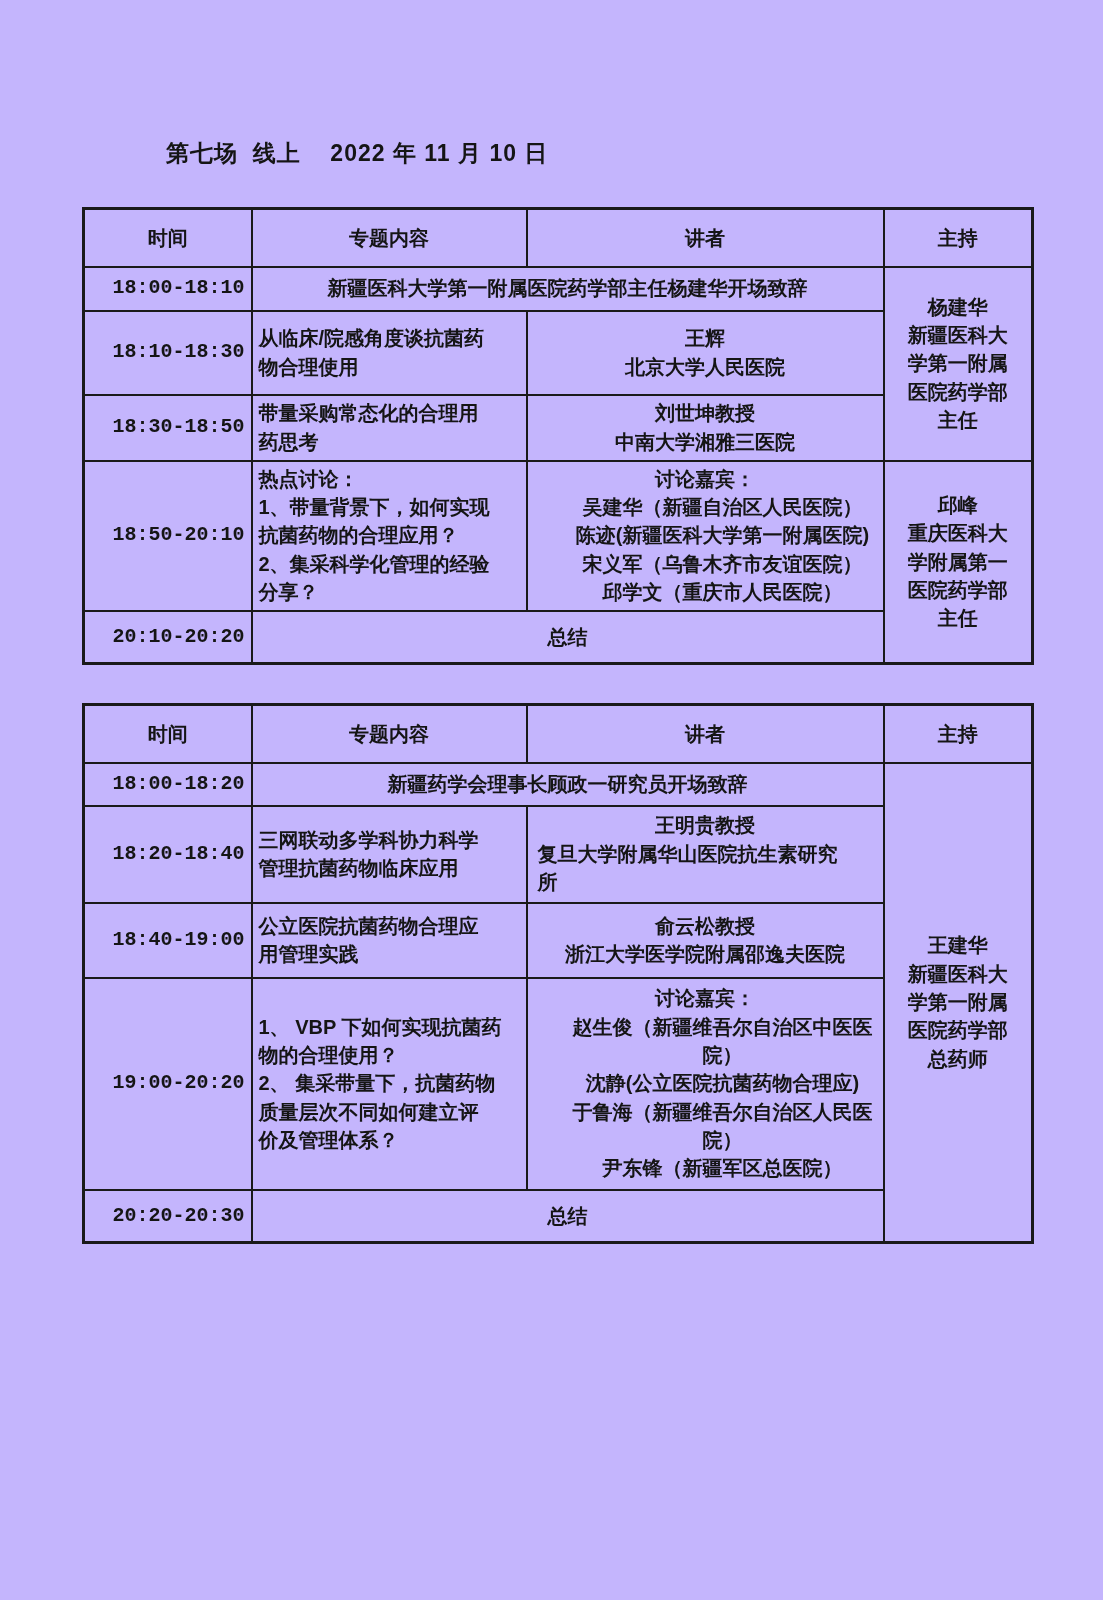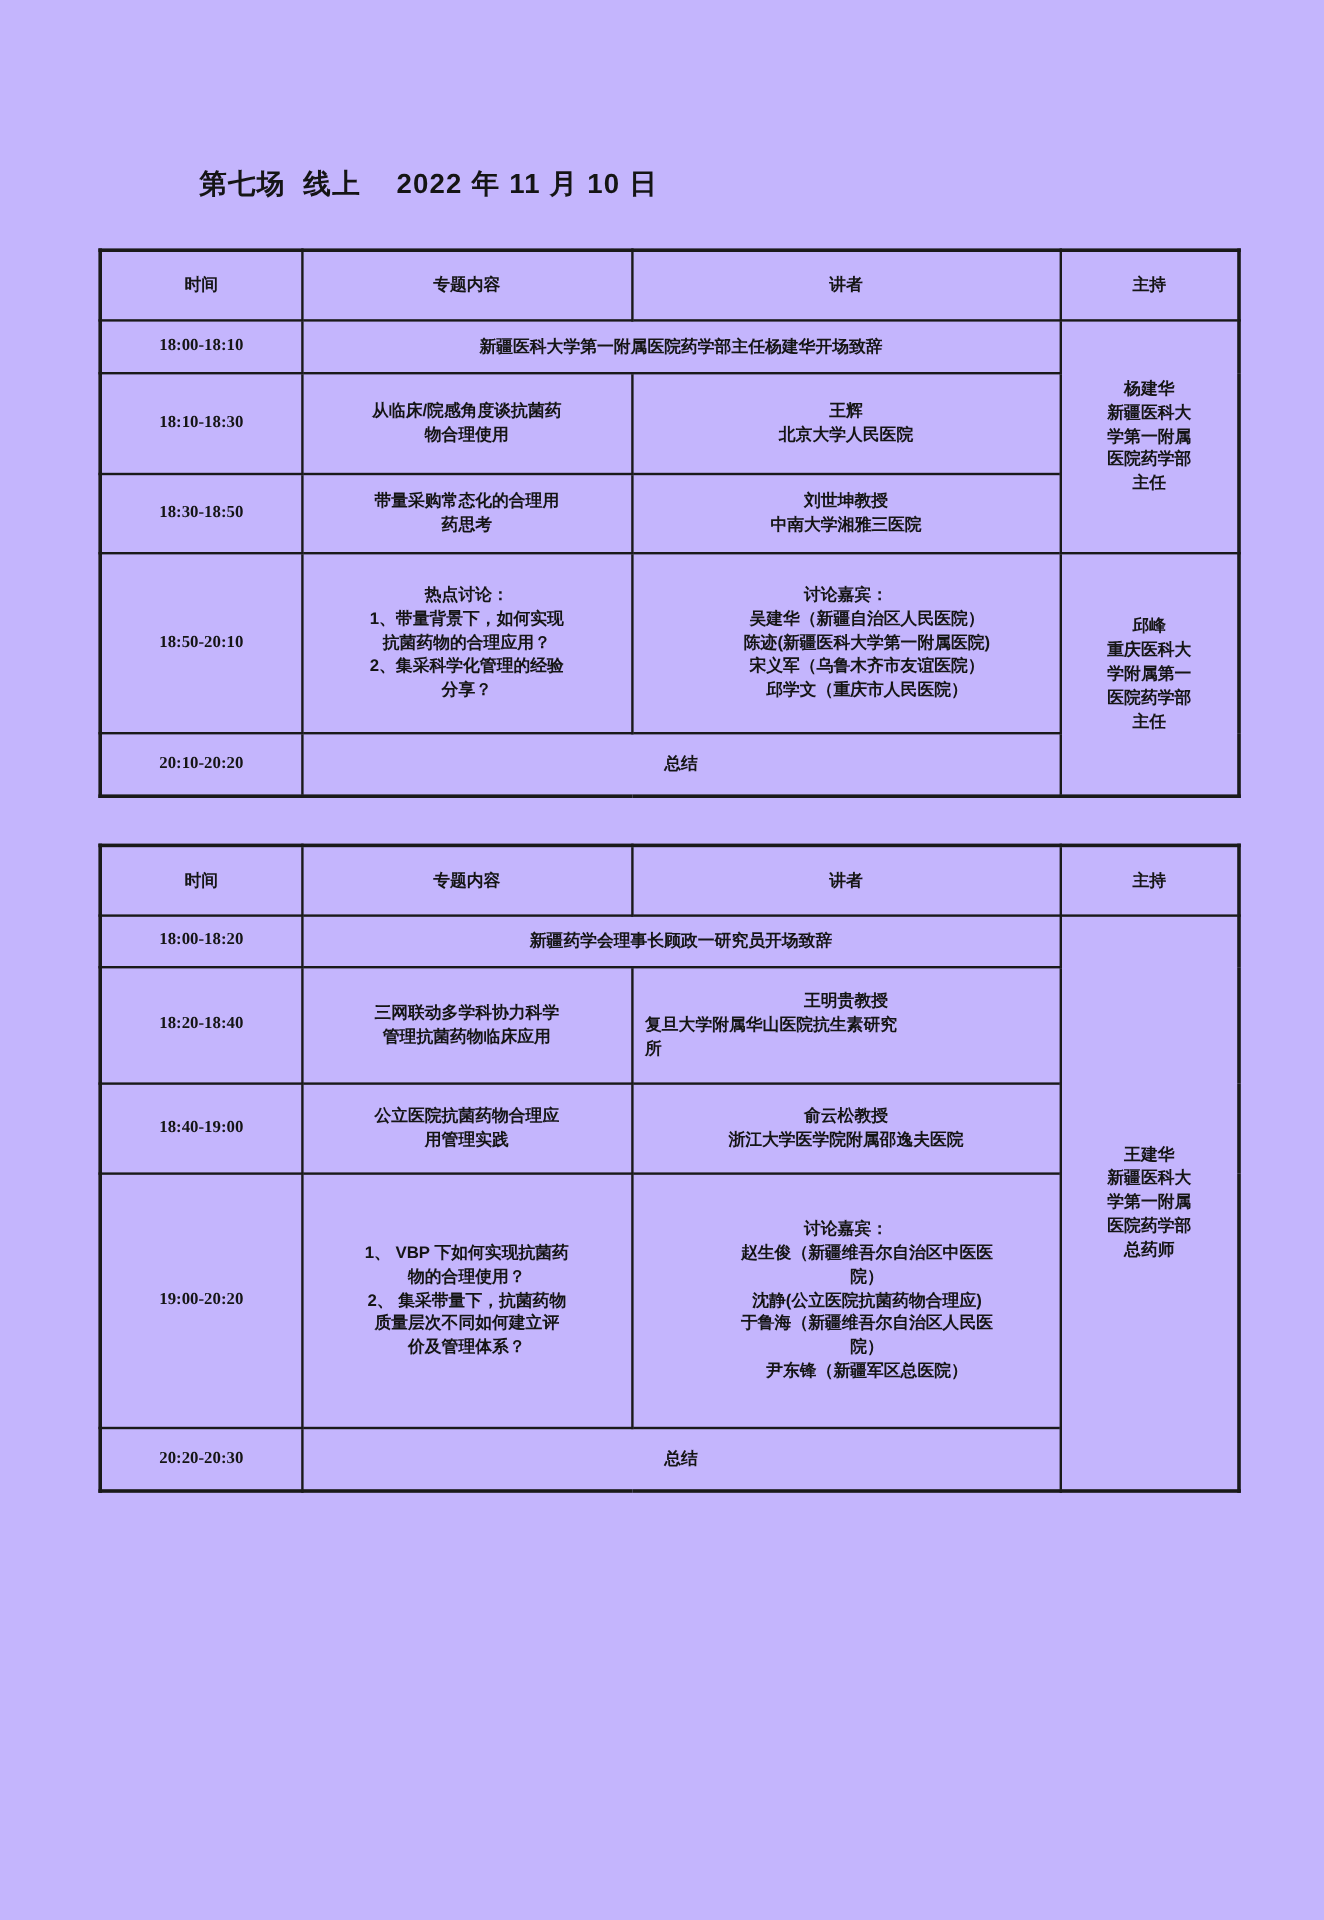--- a/index.html
+++ b/index.html
@@ -15,33 +15,33 @@
   }
   .session-title.second{padding-top:46px;}
   table.schedule{
     border-collapse:collapse;table-layout:fixed;
     width:949px;margin:38px 0 0 82px;
     border:3px solid #1a1a1a;
   }
   .schedule th,.schedule td{
     border:2px solid #1a1a1a;
     padding:3px 6px;
-    font-size:14px;font-weight:600;
+    font-size:20px;font-weight:600;
     vertical-align:middle;
     line-height:1.42;
   }
   .schedule th{text-align:center;font-weight:700;}
   .time{
-    text-align:center;
-    font-family:Liberation Serif, serif;
+    text-align:right;
+    font-family:Liberation Mono, monospace;
     font-size:22px;font-weight:600;white-space:nowrap;
   }
   .ml{white-space:pre-line;}
   .center{text-align:center;}
-  .topic{text-align:center;}
+  .topic{}
   .speaker{text-align:center;}
   .speaker .name{text-align:center;}
   .speaker .org{text-align:center;white-space:pre-line;}
   .speaker .org.org-left{text-align:left;padding-left:4px;}
   .guest-title{text-align:center;}
   .guest{text-align:center;padding-left:4px;white-space:pre-line;margin-left:31px;}
   .host{text-align:center;white-space:pre-line;line-height:1.55;}
 </style>
 </head>
 <body>

